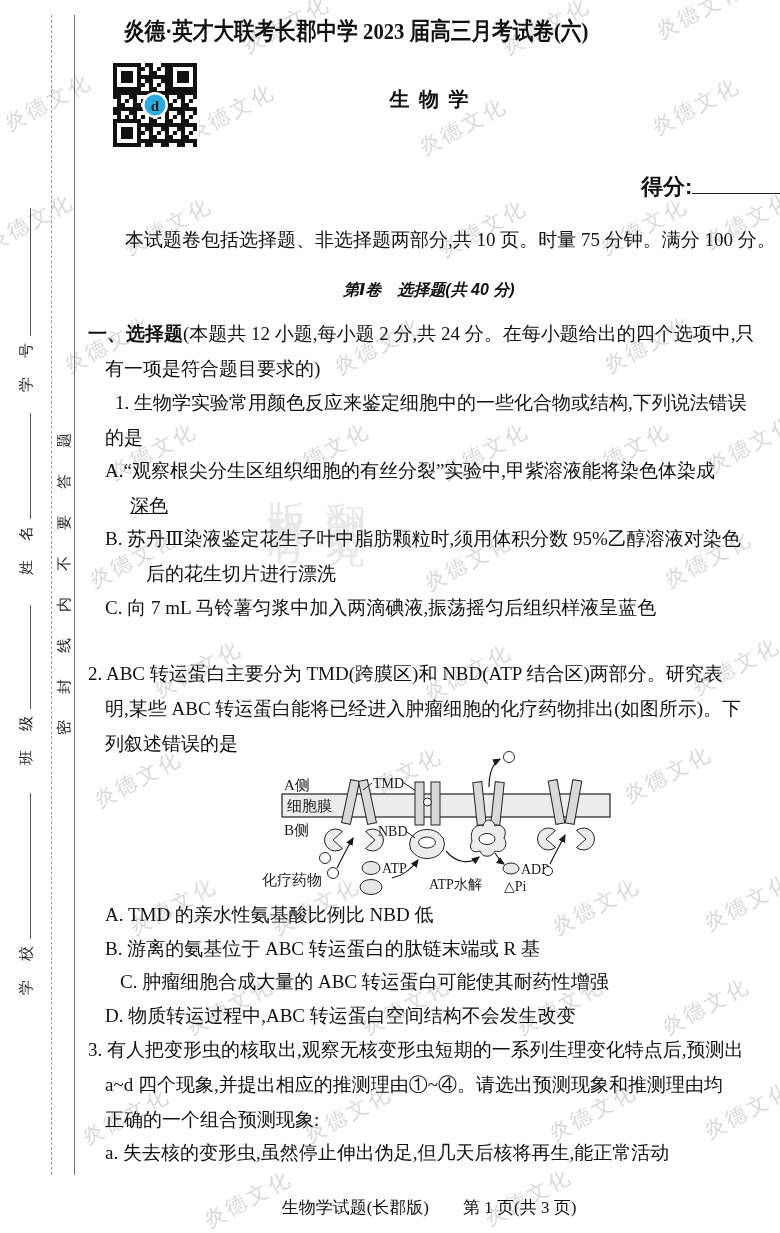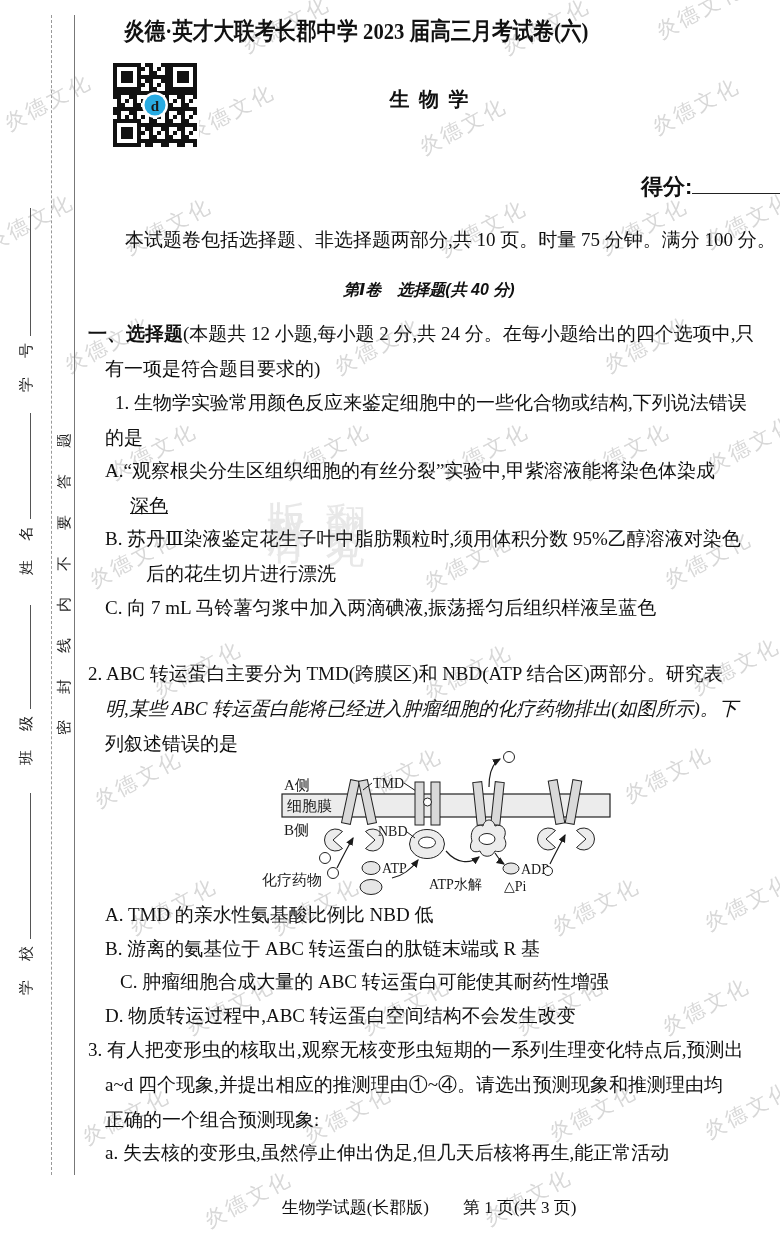--- a/index.html
+++ b/index.html
@@ -250,21 +250,21 @@
 
   <div class="line" style="left:88px;top:391px;margin-left:27px;">1. 生物学实验常用颜色反应来鉴定细胞中的一些化合物或结构,下列说法错误</div>
   <div class="line" style="left:105px;top:426px;">的是</div>
   <div class="line" style="left:105px;top:459px;">A.“观察根尖分生区组织细胞的有丝分裂”实验中,甲紫溶液能将染色体染成</div>
   <div class="line" style="left:130px;top:494px;text-decoration:underline;">深色</div>
   <div class="line" style="left:105px;top:527px;">B. 苏丹Ⅲ染液鉴定花生子叶中脂肪颗粒时,须用体积分数 95%乙醇溶液对染色</div>
   <div class="line" style="left:146px;top:562px;">后的花生切片进行漂洗</div>
   <div class="line" style="left:105px;top:596px;">C. 向 7 mL 马铃薯匀浆中加入两滴碘液,振荡摇匀后组织样液呈蓝色</div>
 
   <div class="line" style="left:88px;top:662px;">2. ABC 转运蛋白主要分为 TMD(跨膜区)和 NBD(ATP 结合区)两部分。研究表</div>
-  <div class="line" style="left:105px;top:697px;font-style:italic;">明,某些 ABC 转运蛋白能将已经进入肿瘤细胞的化疗药物排出(如图所示)。下</div>
+  <div class="line" style="left:105px;top:697px;">明,某些 ABC 转运蛋白能将已经进入肿瘤细胞的化疗药物排出(如图所示)。下</div>
   <div class="line" style="left:105px;top:732px;">列叙述错误的是</div>
 
   <svg width="420" height="152" viewBox="0 0 420 152" style="position:absolute;left:232px;top:747px;z-index:2;">
     <defs>
       <marker id="ah" markerWidth="8" markerHeight="8" refX="6" refY="3" orient="auto">
         <path d="M0,0 L7,3 L0,6 Z" fill="#1b1b1b"></path>
       </marker>
     </defs>
 
     <rect x="50" y="47" width="328" height="23" fill="#ececec" stroke="#222" stroke-width="1.2"></rect>

